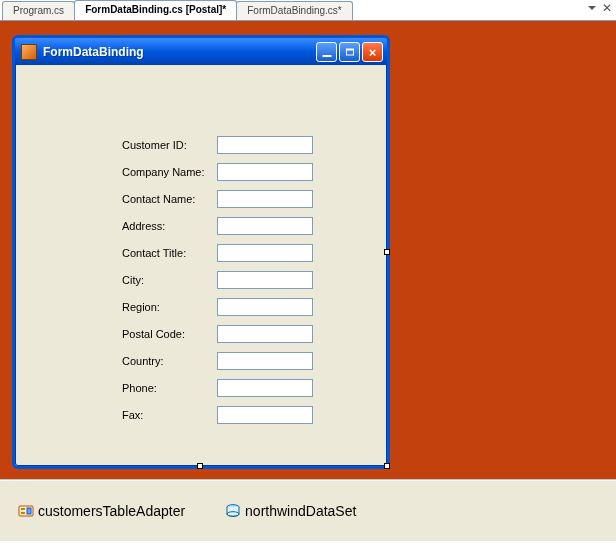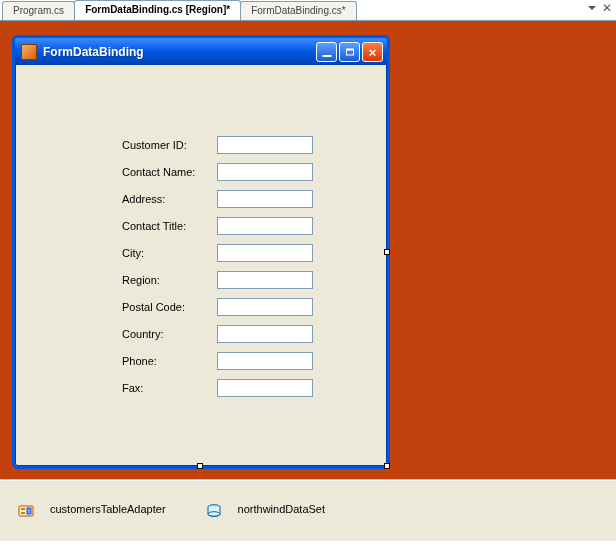--- a/index.html
+++ b/index.html
@@ -182,35 +182,35 @@
     height: 60px;
     background: #ece9d8;
     border-top: 1px solid #ffffff;
     display: flex;
     align-items: center;
     padding-left: 18px;
     gap: 40px;
   }
   .component {
     display: flex;
-    align-items: flex-start;
-    gap: 16px;
-    font-size: 11px;
+    align-items: center;
+    gap: 4px;
+    font-size: 14px;
     color: #000;
     cursor: default;
   }
   .component svg { width: 16px; height: 16px; flex: none; }
 </style>
 </head>
 <body>
 
 <div class="tabstrip">
   <div class="tabs">
     <div class="tab">Program.cs</div>
-    <div class="tab active">FormDataBinding.cs [Region]*</div>
+    <div class="tab active">FormDataBinding.cs [Postal]*</div>
     <div class="tab">FormDataBinding.cs*</div>
   </div>
   <div class="tabstrip-actions">
     <div class="caret"></div>
     <div class="x">✕</div>
   </div>
 </div>
 
 <div class="canvas">
 
@@ -227,20 +227,24 @@
         </div>
         <div class="tb-btn close">
           <div class="g g-x">×</div>
         </div>
       </div>
     </div>
     <div class="form-body">
       <div class="fields">
         <div class="row">
           <label>Customer ID:</label>
+          <input type="text" style="">
+        </div>
+        <div class="row">
+          <label>Company Name:</label>
           <input type="text" style="">
         </div>
         <div class="row">
           <label>Contact Name:</label>
           <input type="text" style="">
         </div>
         <div class="row">
           <label>Address:</label>
           <input type="text" style="">
         </div>

